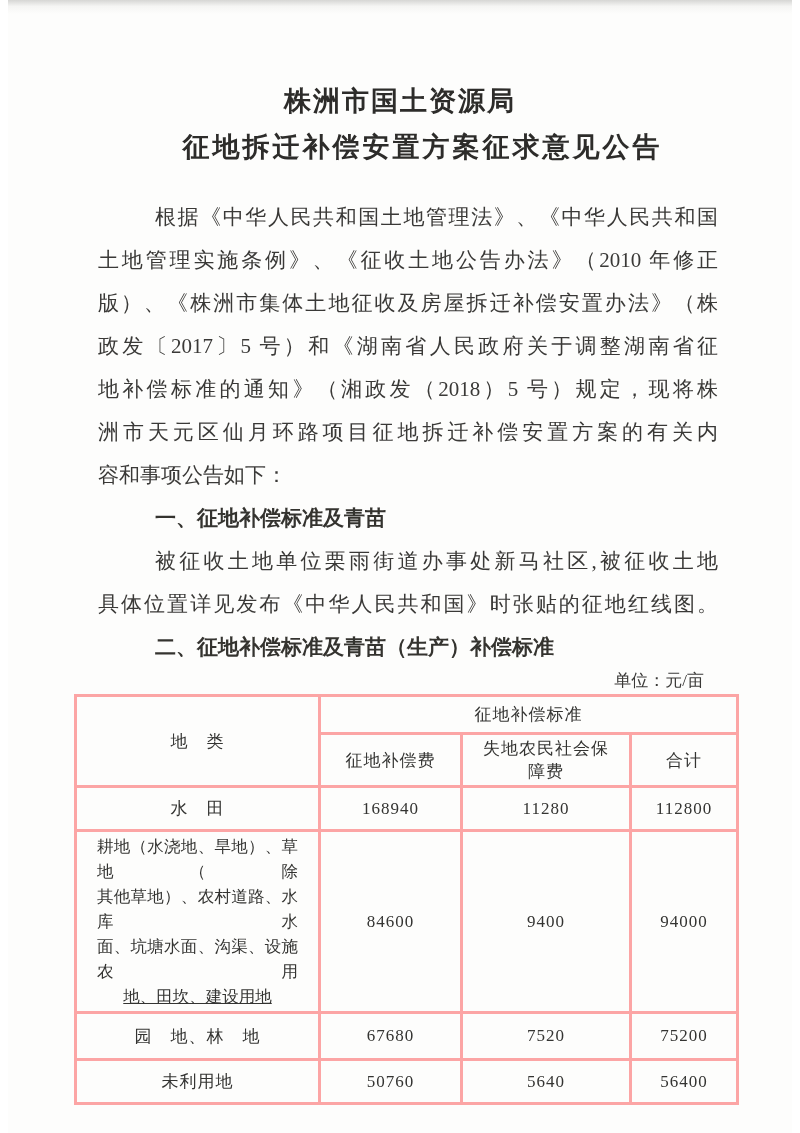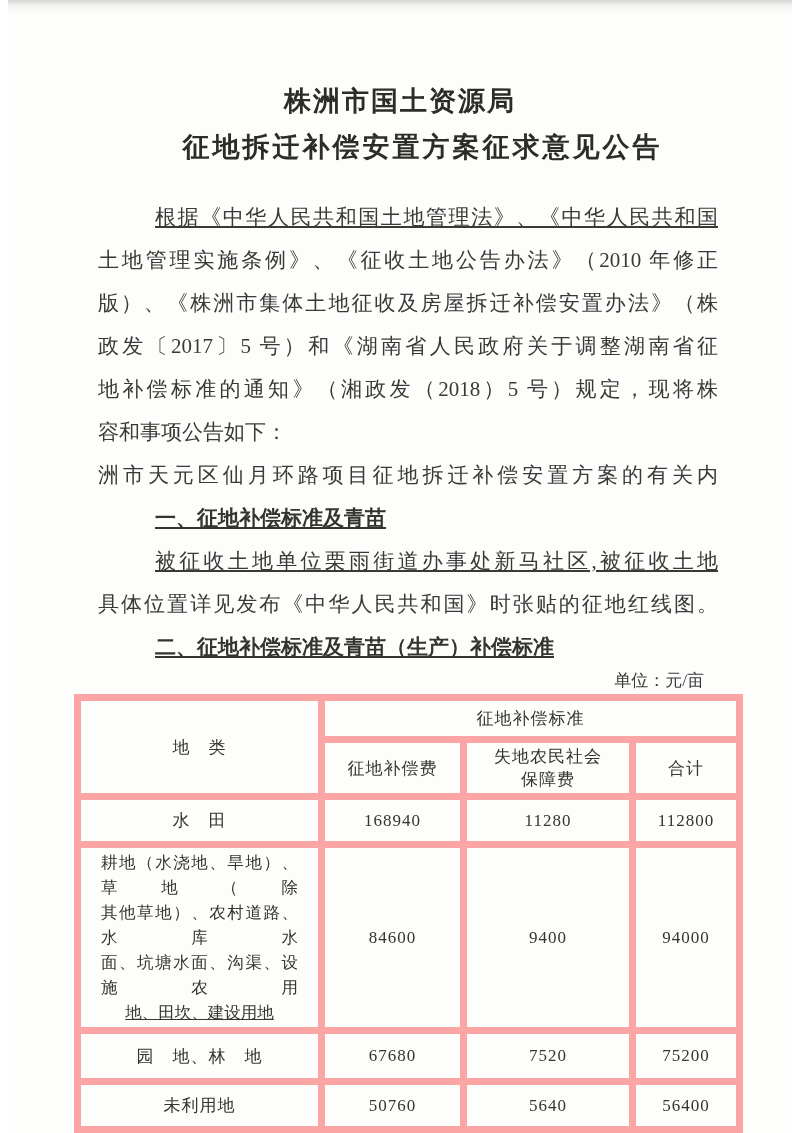--- a/index.html
+++ b/index.html
@@ -35,41 +35,41 @@
     width: 620px;
   }
   .bodyline {
     font-size: 21px;
     line-height: 43px;
     height: 43px;
     white-space: nowrap;
     color: #3a3937;
   }
   .just { text-align: justify; text-align-last: justify; white-space: normal; }
-  .indent { text-indent: 57px; text-decoration: underline; }
+  .indent { text-indent: 57px; }
   .heading { font-weight: bold; color: #34332f; }
 
   .unit-label {
     height: 24px; line-height: 24px;
     font-size: 17px;
     text-align: right;
     padding-right: 14px;
     color: #3a3937;
   }
 
   table.comp {
     border-collapse: collapse;
     width: 662px;
     margin-left: -24px;
     margin-top: 1px;
     table-layout: fixed;
     color: #343432;
   }
   table.comp td {
-    border: 7px solid #fca5a5;
+    border: 3px solid #fca5a5;
     text-align: center;
     vertical-align: middle;
     padding: 2px 20px;
     font-size: 17px;
     letter-spacing: 1px;
   }
   tr.h-group  td { height: 31px; }
   tr.h-sub    td { height: 34px; }
   tr.r-small  td { height: 37px; }
   tr.r-big    td { height: 110px; }
@@ -97,22 +97,22 @@
   </div>
 
   <div class="content">
 
     <div>
       <div class="bodyline just indent">根据《中华人民共和国土地管理法》、《中华人民共和国</div>
       <div class="bodyline just">土地管理实施条例》、《征收土地公告办法》（2010 年修正</div>
       <div class="bodyline just">版）、《株洲市集体土地征收及房屋拆迁补偿安置办法》（株</div>
       <div class="bodyline just">政发〔2017〕5 号）和《湖南省人民政府关于调整湖南省征</div>
       <div class="bodyline just">地补偿标准的通知》（湘政发（2018）5 号）规定，现将株</div>
+      <div class="bodyline just">洲市天元区仙月环路项目征地拆迁补偿安置方案的有关内</div>
       <div class="bodyline">容和事项公告如下：</div>
-      <div class="bodyline just">洲市天元区仙月环路项目征地拆迁补偿安置方案的有关内</div>
     </div>
 
     <div class="bodyline heading indent">一、征地补偿标准及青苗</div>
 
     <div>
       <div class="bodyline just indent">被征收土地单位栗雨街道办事处新马社区,被征收土地</div>
       <div class="bodyline just">具体位置详见发布《中华人民共和国》时张贴的征地红线图。</div>
     </div>
 
     <div class="bodyline heading indent">二、征地补偿标准及青苗（生产）补偿标准</div>

